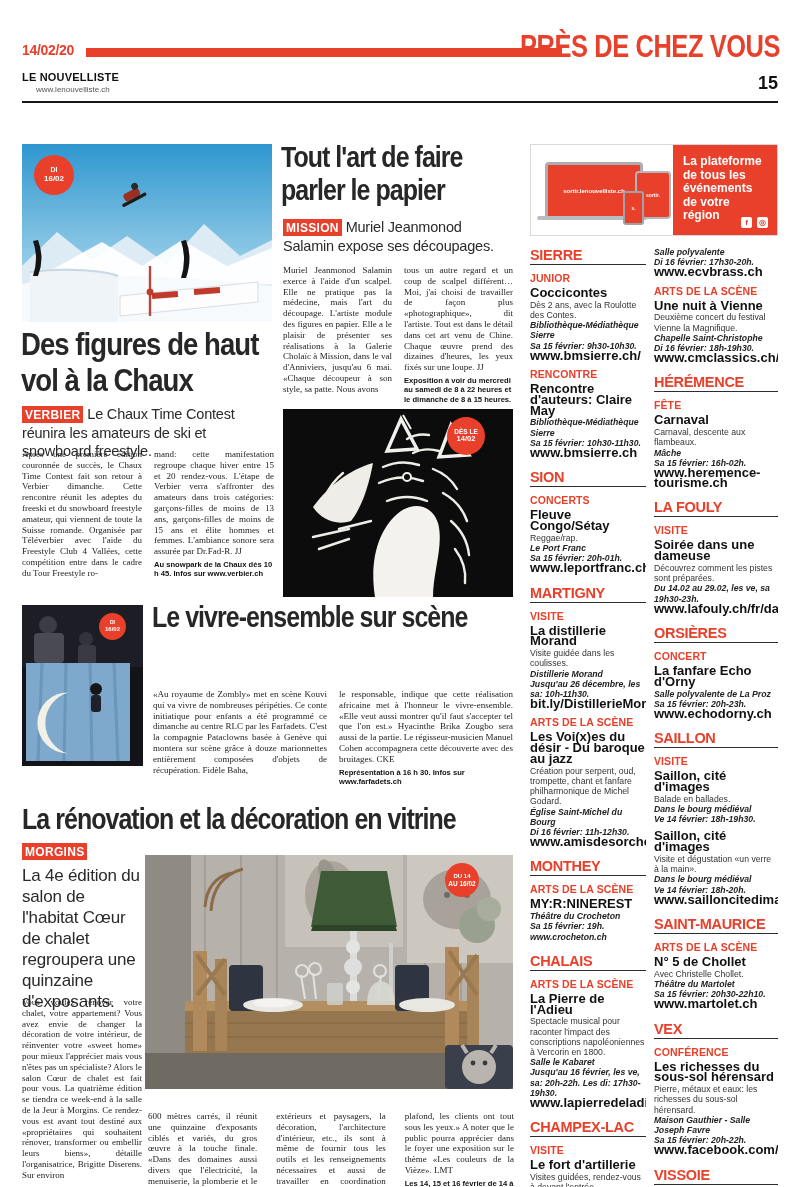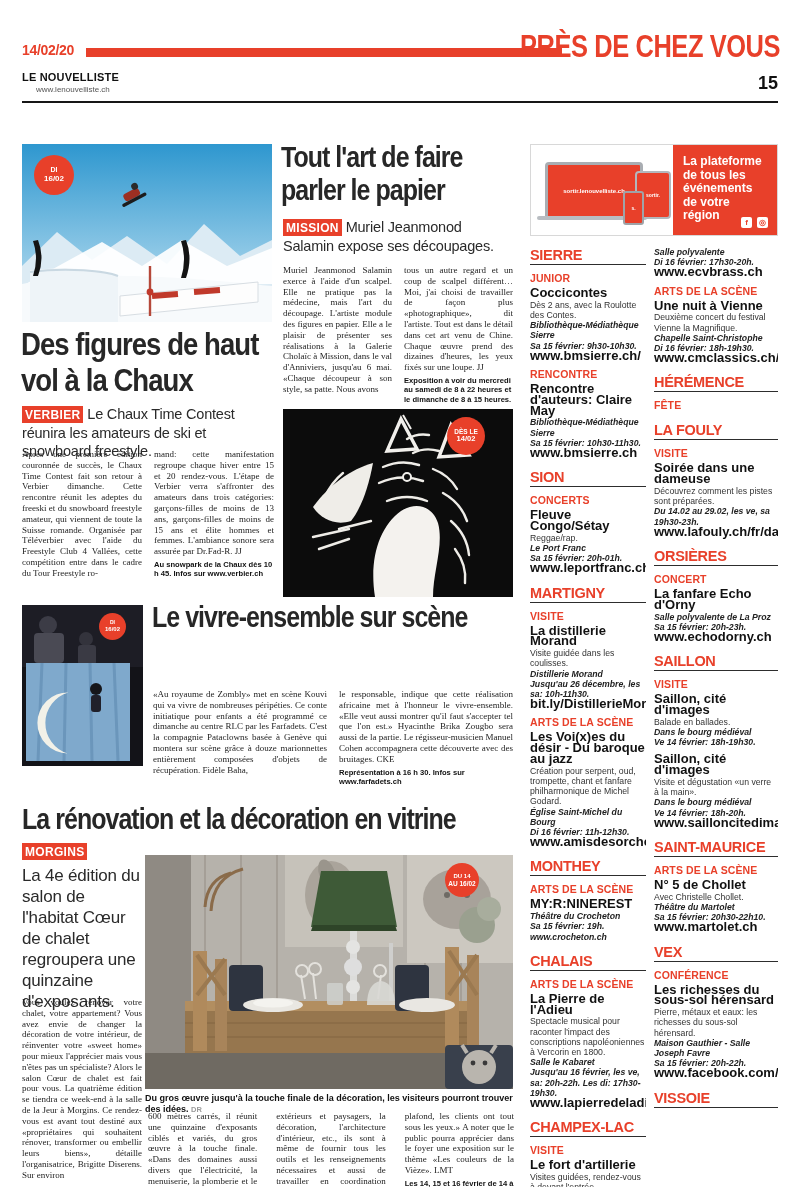--- a/index.html
+++ b/index.html
@@ -281,24 +281,20 @@
       <circle cx="334" cy="212" r="17" fill="#b9b5ae"></circle>
       <circle cx="328" cy="208" r="2.4" fill="#3a3a3a"></circle>
         <circle cx="340" cy="208" r="2.4" fill="#3a3a3a"></circle>
       <path d="M322,198 l-5,-8 M346,198 l5,-8" stroke="#b9b5ae" stroke-width="4"></path>
     </svg>
     <div class="badge" style="left:300px;top:8px;width:34px;height:34px;">
       <span style="font-size:6px;">DU 14</span>
       <span style="font-size:6.5px;">AU 16/02</span>
     </div>
   </div>
-  <div class="abs caption" style="left:145px;top:1076px;width:368px;">
-    <span>Du gros œuvre jusqu'à la touche finale de la décoration, les visiteurs pourront trouver des idées.</span>
-    <span class="credit">DR</span>
-  </div>
   <div class="abs serif" style="left:22px;top:980px;width:120px;height:206px;overflow:hidden;">Vous voulez rénover votre chalet, votre appartement? Vous avez envie de changer la décoration de votre intérieur, de réinventer votre «sweet home» pour mieux l'apprécier mais vous n'êtes pas un spécialiste? Alors le salon Cœur de chalet est fait pour vous. La quatrième édition se tiendra ce week-end à la salle de la Jeur à Morgins. Ce rendez-vous est avant tout destiné aux «propriétaires qui souhaitent rénover, transformer ou embellir leurs biens», détaille l'organisatrice, Brigitte Diserens. Sur environ</div>
   <div class="abs" style="left:148px;top:1094px;width:366px;height:92px;display:flex;gap:19px;overflow:hidden;">
     <div class="serif" style="flex:1;">600 mètres carrés, il réunit une quinzaine d'exposants ciblés et variés, du gros œuvre à la touche finale. «Dans des domaines aussi divers que l'électricité, la menuiserie, la plomberie et le sanitaire, les aménagements</div>
     <div class="serif" style="flex:1;">extérieurs et paysagers, la décoration, l'architecture d'intérieur, etc., ils sont à même de fournir tous les outils et les renseignements nécessaires et aussi de travailler en coordination avec les autres corps de métier. Du sol au</div>
     <div style="flex:1;">
       <div class="serif">plafond, les clients ont tout sous les yeux.» A noter que le public pourra apprécier dans le foyer une exposition sur le thème «Les couleurs de la Vièze». LMT</div>
       <div class="note">Les 14, 15 et 16 février de 14 à 20 heures à la salle de la Jeur.</div>
     </div>
   </div>
 
@@ -397,20 +393,27 @@
       <div class="sb-cat">ARTS DE LA SCÈNE</div>
       <div class="sb-event">
         <div class="sb-name">Une nuit à Vienne</div>
         <div class="sb-desc">Deuxième concert du festival Vienne la Magnifique.</div>
         <div class="sb-venue">Chapelle Saint-Christophe</div>
         <div class="sb-venue">Di 16 février: 18h-19h30.</div>
         <div class="sb-url">www.cmclassics.ch/</div>
       </div>
       <div class="sb-city">HÉRÉMENCE</div>
       <div class="sb-cat">FÊTE</div>
+      <div class="sb-event">
+        <div class="sb-name">Carnaval</div>
+        <div class="sb-desc">Carnaval, descente aux flambeaux.</div>
+        <div class="sb-venue">Mâche</div>
+        <div class="sb-venue">Sa 15 février: 16h-02h.</div>
+        <div class="sb-url">www.heremence-tourisme.ch</div>
+      </div>
       <div class="sb-city">LA FOULY</div>
       <div class="sb-cat">VISITE</div>
       <div class="sb-event">
         <div class="sb-name">Soirée dans une dameuse</div>
         <div class="sb-desc">Découvrez comment les pistes sont préparées.</div>
         <div class="sb-venue">Du 14.02 au 29.02, les ve, sa 19h30-23h.</div>
         <div class="sb-url">www.lafouly.ch/fr/dameuse</div>
       </div>
       <div class="sb-city">ORSIÈRES</div>
       <div class="sb-cat">CONCERT</div>

